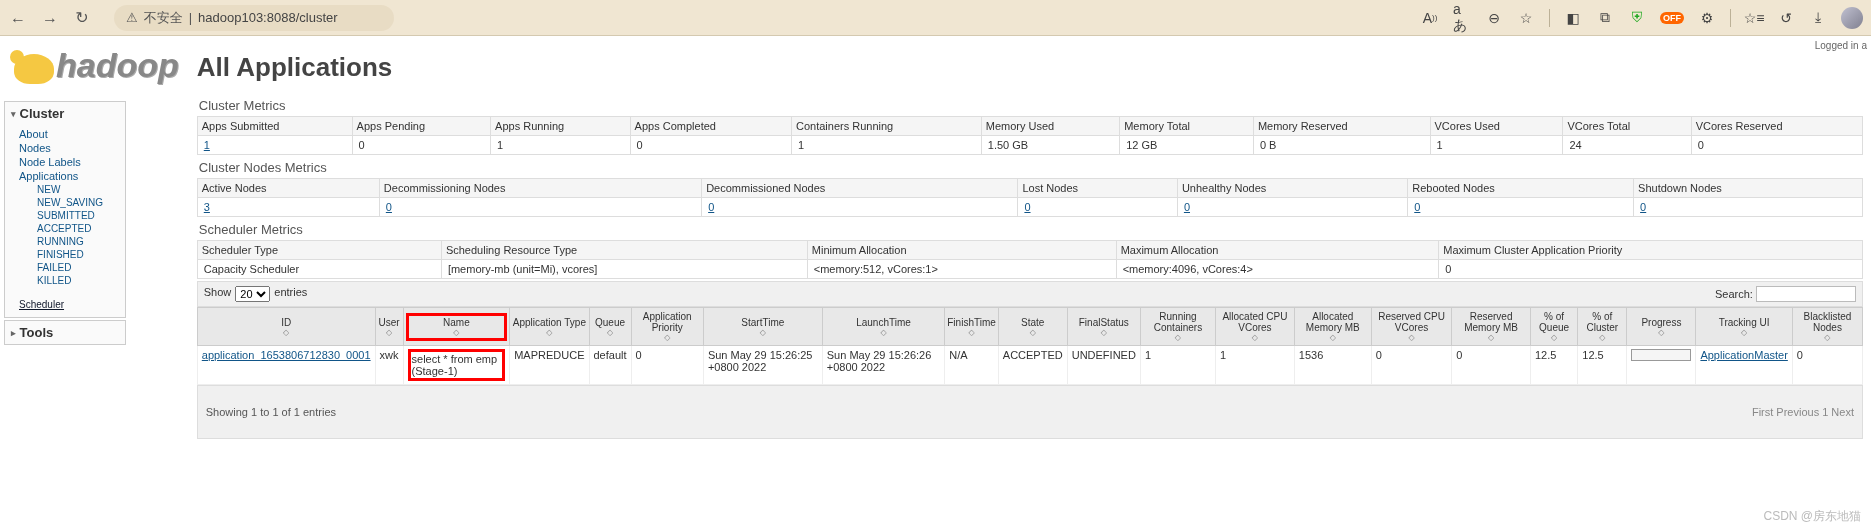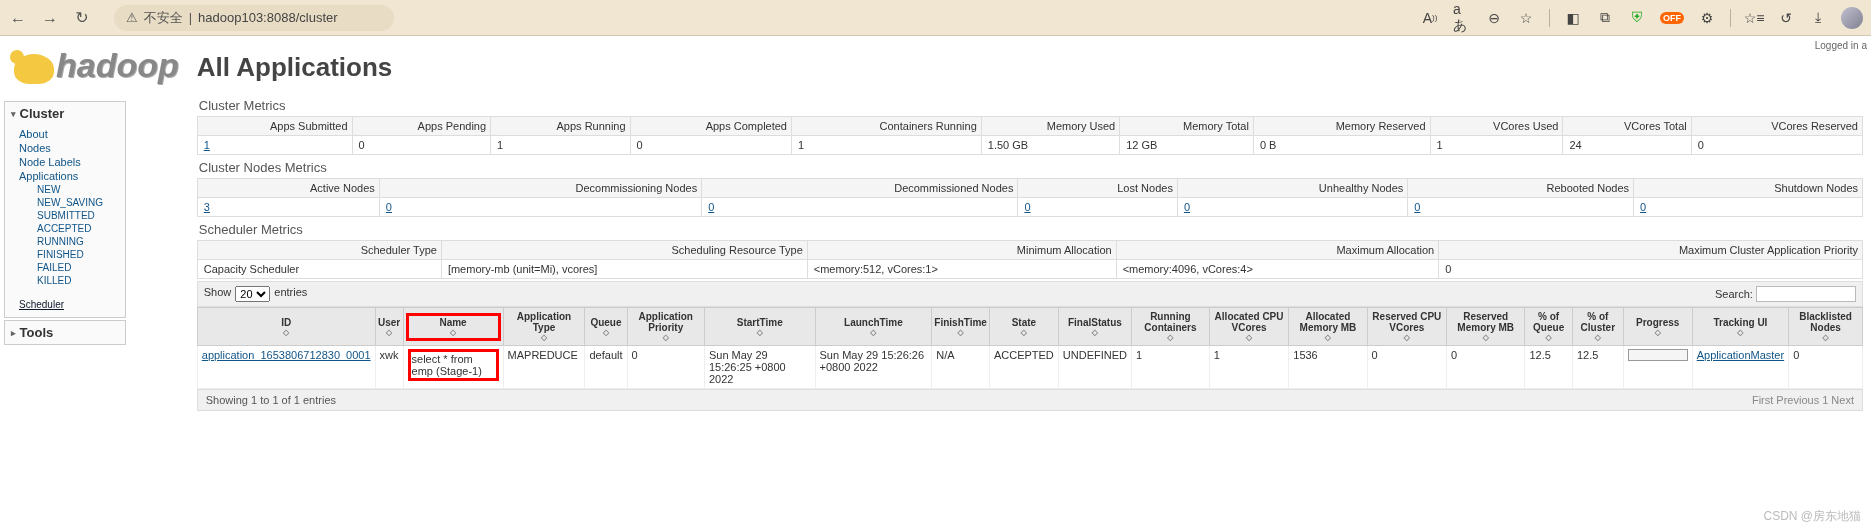--- a/index.html
+++ b/index.html
@@ -25,35 +25,35 @@
 .side-items{padding:2px 6px 6px 14px}
 .side-items a{display:block;color:#115588;padding:1px 0;font-size:11px}
 .side-items .sub{padding-left:18px}
 .side-items .sub a{font-size:10px}
 .side-sched{padding:4px 14px 6px}
 .side-sched a{color:#0f172a;text-decoration:underline;font-size:10px}
 .main{flex:1;padding:4px 8px 4px 4px;overflow:hidden}
 .pg-title{text-align:left;font-size:26px;font-weight:bold;color:#444;padding:12px 0}
 .sec-hdr{font-size:13px;color:#555;padding:3px 2px}
 table.metrics{width:100%;border-collapse:collapse;font-size:11px;margin-bottom:2px}
-table.metrics th{background:#f5f5f5;border:1px solid #ddd;padding:3px 4px;font-weight:normal;color:#333;text-align:right}
+table.metrics th{background:#f5f5f5;border:1px solid #ddd;padding:3px 4px;font-weight:normal;color:#333;text-align:left}
 table.metrics td{border:1px solid #ddd;padding:3px 6px;text-align:left}
 table.metrics td a{color:#115588;text-decoration:underline}
 .dt-bar{display:flex;align-items:flex-start;padding:4px 6px;background:#f0f0f0;border:1px solid #ddd;font-size:11px}
 .dt-bar select{font-size:11px;margin:0 4px}
 .dt-search{margin-left:auto}
 .dt-search input{font-size:11px;width:100px;border:1px solid #bbb;padding:1px 3px}
 table.apps{width:100%;border-collapse:collapse;font-size:11px}
-table.apps th{background:#e8e8e8;border:1px solid #ccc;padding:3px 2px;font-weight:bold;color:#333;font-size:10px;position:relative}
+table.apps th{background:#e8e8e8;border:1px solid #ccc;padding:3px 2px;font-weight:normal;color:#333;font-size:10px;position:relative}
 table.apps td{border:1px solid #eee;padding:3px 4px;vertical-align:top}
 table.apps td a{color:#115588;text-decoration:underline}
 .sort{font-size:8px;color:#888;display:block}
 .hl{border:3px solid red;padding:1px}
 .progress-bar{width:60px;height:12px;border:1px solid #999;background:#f5f5f5;display:inline-block}
-.dt-footer{display:flex;padding:4px 8px;background:#f0f0f0;border:1px solid #ddd;font-size:11px;color:#555}
+.dt-footer{display:flex;padding:20px 8px;background:#f0f0f0;border:1px solid #ddd;font-size:11px;color:#555}
 .dt-footer .pag{margin-left:auto;color:#888}
 .watermark{position:fixed;bottom:6px;right:10px;color:#bbb;font-size:12px}
 .tri{font-size:9px;color:#666}
 </style>
 </head>
 <body>
 
 <div class="browser-bar">
   <span class="nav-btn">←</span>
   <span class="nav-btn">→</span>

